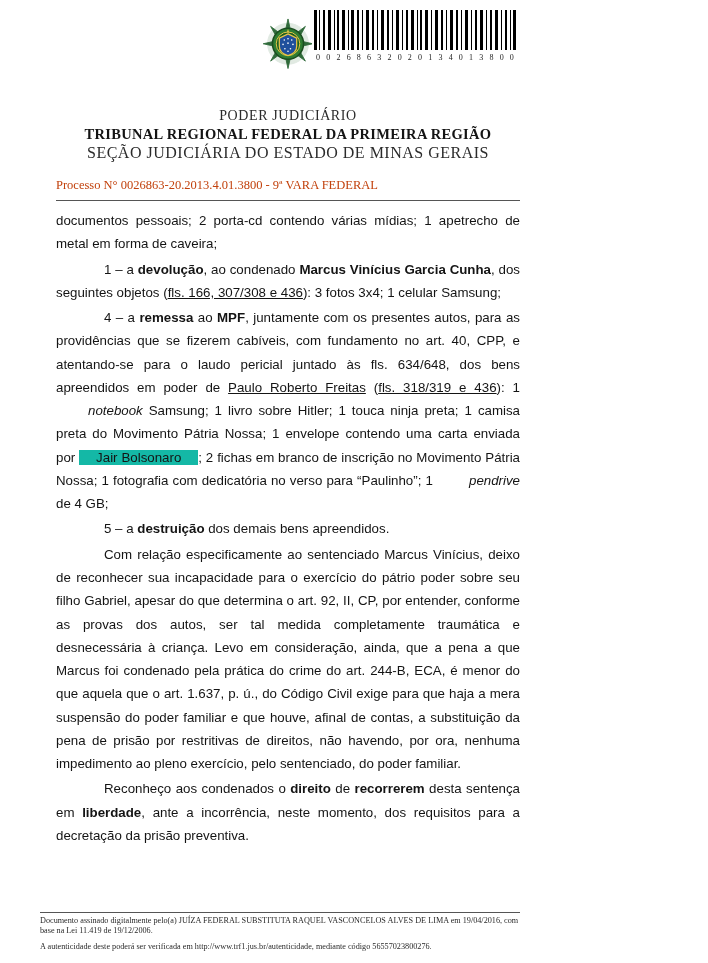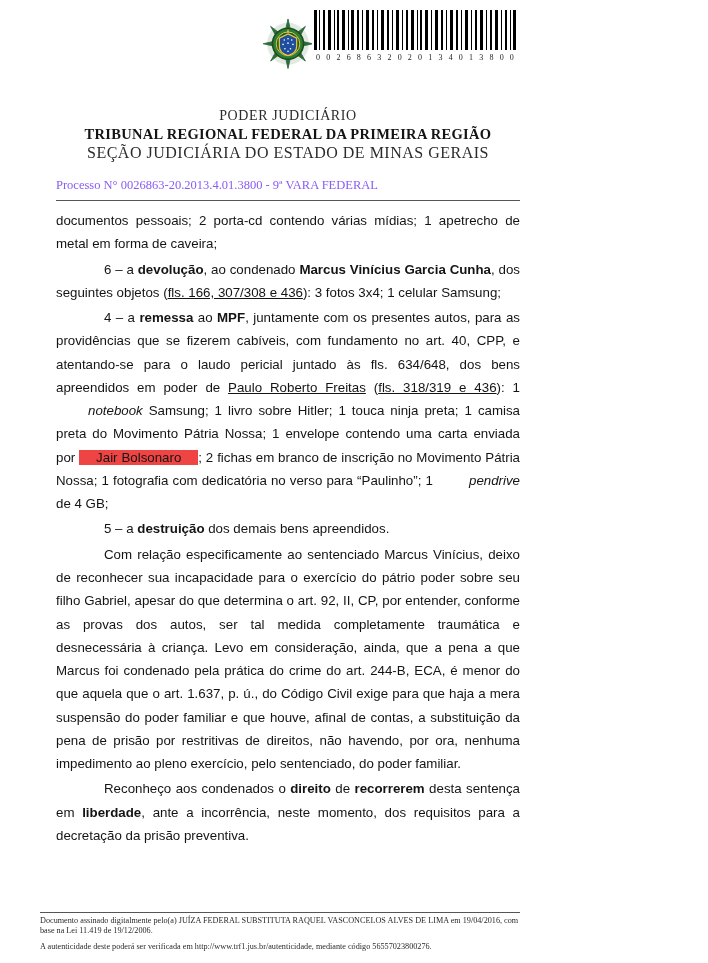--- a/index.html
+++ b/index.html
@@ -84,21 +84,21 @@
     color: #2b2b2b;
     margin-top: 1px;
   }
 
   
   .meta {
     margin-top: 14px;
     font-family: "Liberation Serif", serif;
     font-size: 12.5px;
     line-height: 1.32;
-    color: #8b5cf6;
+    color: #c2410c;
   }
 
   .rule {
     border: 0;
     border-top: 1px solid #555;
     margin: 7px 0 8px 0;
   }
 
   
   .body-text {
@@ -114,21 +114,21 @@
   .body-text p + p {
     margin-top: 2px;
   }
   .indent {
     text-indent: 48px;
   }
   b { font-weight: bold; }
   i { font-style: italic; margin-left: 32px; }
   u { text-decoration: underline; }
   .hl {
-    background: #ef4444;
+    background: #14b8a6;
     padding: 0 17px;
   }
 
   
   .footer {
     position: absolute;
     left: 40px;
     right: 56px;
     bottom: 10px;
   }
@@ -251,21 +251,21 @@
   <div class="meta">
     <div>Processo N° 0026863-20.2013.4.01.3800 - 9ª VARA FEDERAL</div>
   </div>
 
   <hr class="rule">
 
   <div class="body-text">
 
     <p>documentos pessoais; 2 porta-cd contendo várias mídias; 1 apetrecho de metal em forma de caveira;</p>
 
-    <p class="indent"><span>6 – a </span><b>devolução</b><span>, ao condenado </span><b>Marcus Vinícius Garcia Cunha</b><span>, dos seguintes objetos (</span><u>fls. 166, 307/308 e 436</u><span>): 3 fotos 3x4; 1 celular Samsung;</span></p>
+    <p class="indent"><span>1 – a </span><b>devolução</b><span>, ao condenado </span><b>Marcus Vinícius Garcia Cunha</b><span>, dos seguintes objetos (</span><u>fls. 166, 307/308 e 436</u><span>): 3 fotos 3x4; 1 celular Samsung;</span></p>
 
     <p class="indent"><span>4 – a </span><b>remessa</b><span> ao </span><b>MPF</b><span>, juntamente com os presentes autos, para as providências que se fizerem cabíveis, com fundamento no art. 40, CPP, e atentando-se para o laudo pericial juntado às fls. 634/648, dos bens apreendidos em poder de </span><u>Paulo Roberto Freitas</u><span> (</span><u>fls. 318/319 e 436</u><span>): 1 </span><i>notebook</i><span> Samsung; 1 livro sobre Hitler; 1 touca ninja preta; 1 camisa preta do Movimento Pátria Nossa; 1 envelope contendo uma carta enviada por </span><span class="hl">Jair Bolsonaro</span><span>; 2 fichas em branco de inscrição no Movimento Pátria Nossa; 1 fotografia com dedicatória no verso para “Paulinho”; 1 </span><i>pendrive</i><span> de 4 GB;</span></p>
 
     <p class="indent"><span>5 – a </span><b>destruição</b><span> dos demais bens apreendidos.</span></p>
 
     <p class="indent">Com relação especificamente ao sentenciado Marcus Vinícius, deixo de reconhecer sua incapacidade para o exercício do pátrio poder sobre seu filho Gabriel, apesar do que determina o art. 92, II, CP, por entender, conforme as provas dos autos, ser tal medida completamente traumática e desnecessária à criança. Levo em consideração, ainda, que a pena a que Marcus foi condenado pela prática do crime do art. 244-B, ECA, é menor do que aquela que o art.  1.637, p. ú., do Código Civil exige para que haja a mera suspensão do poder familiar e que houve, afinal de contas, a substituição da pena de prisão por restritivas de direitos, não havendo, por ora, nenhuma impedimento ao pleno exercício, pelo sentenciado, do poder familiar.</p>
 
     <p class="indent"><span>Reconheço aos condenados o </span><b>direito</b><span> de </span><b>recorrerem</b><span> desta sentença em </span><b>liberdade</b><span>, ante a incorrência, neste momento, dos requisitos para a decretação da prisão preventiva.</span></p>
 
   </div>

